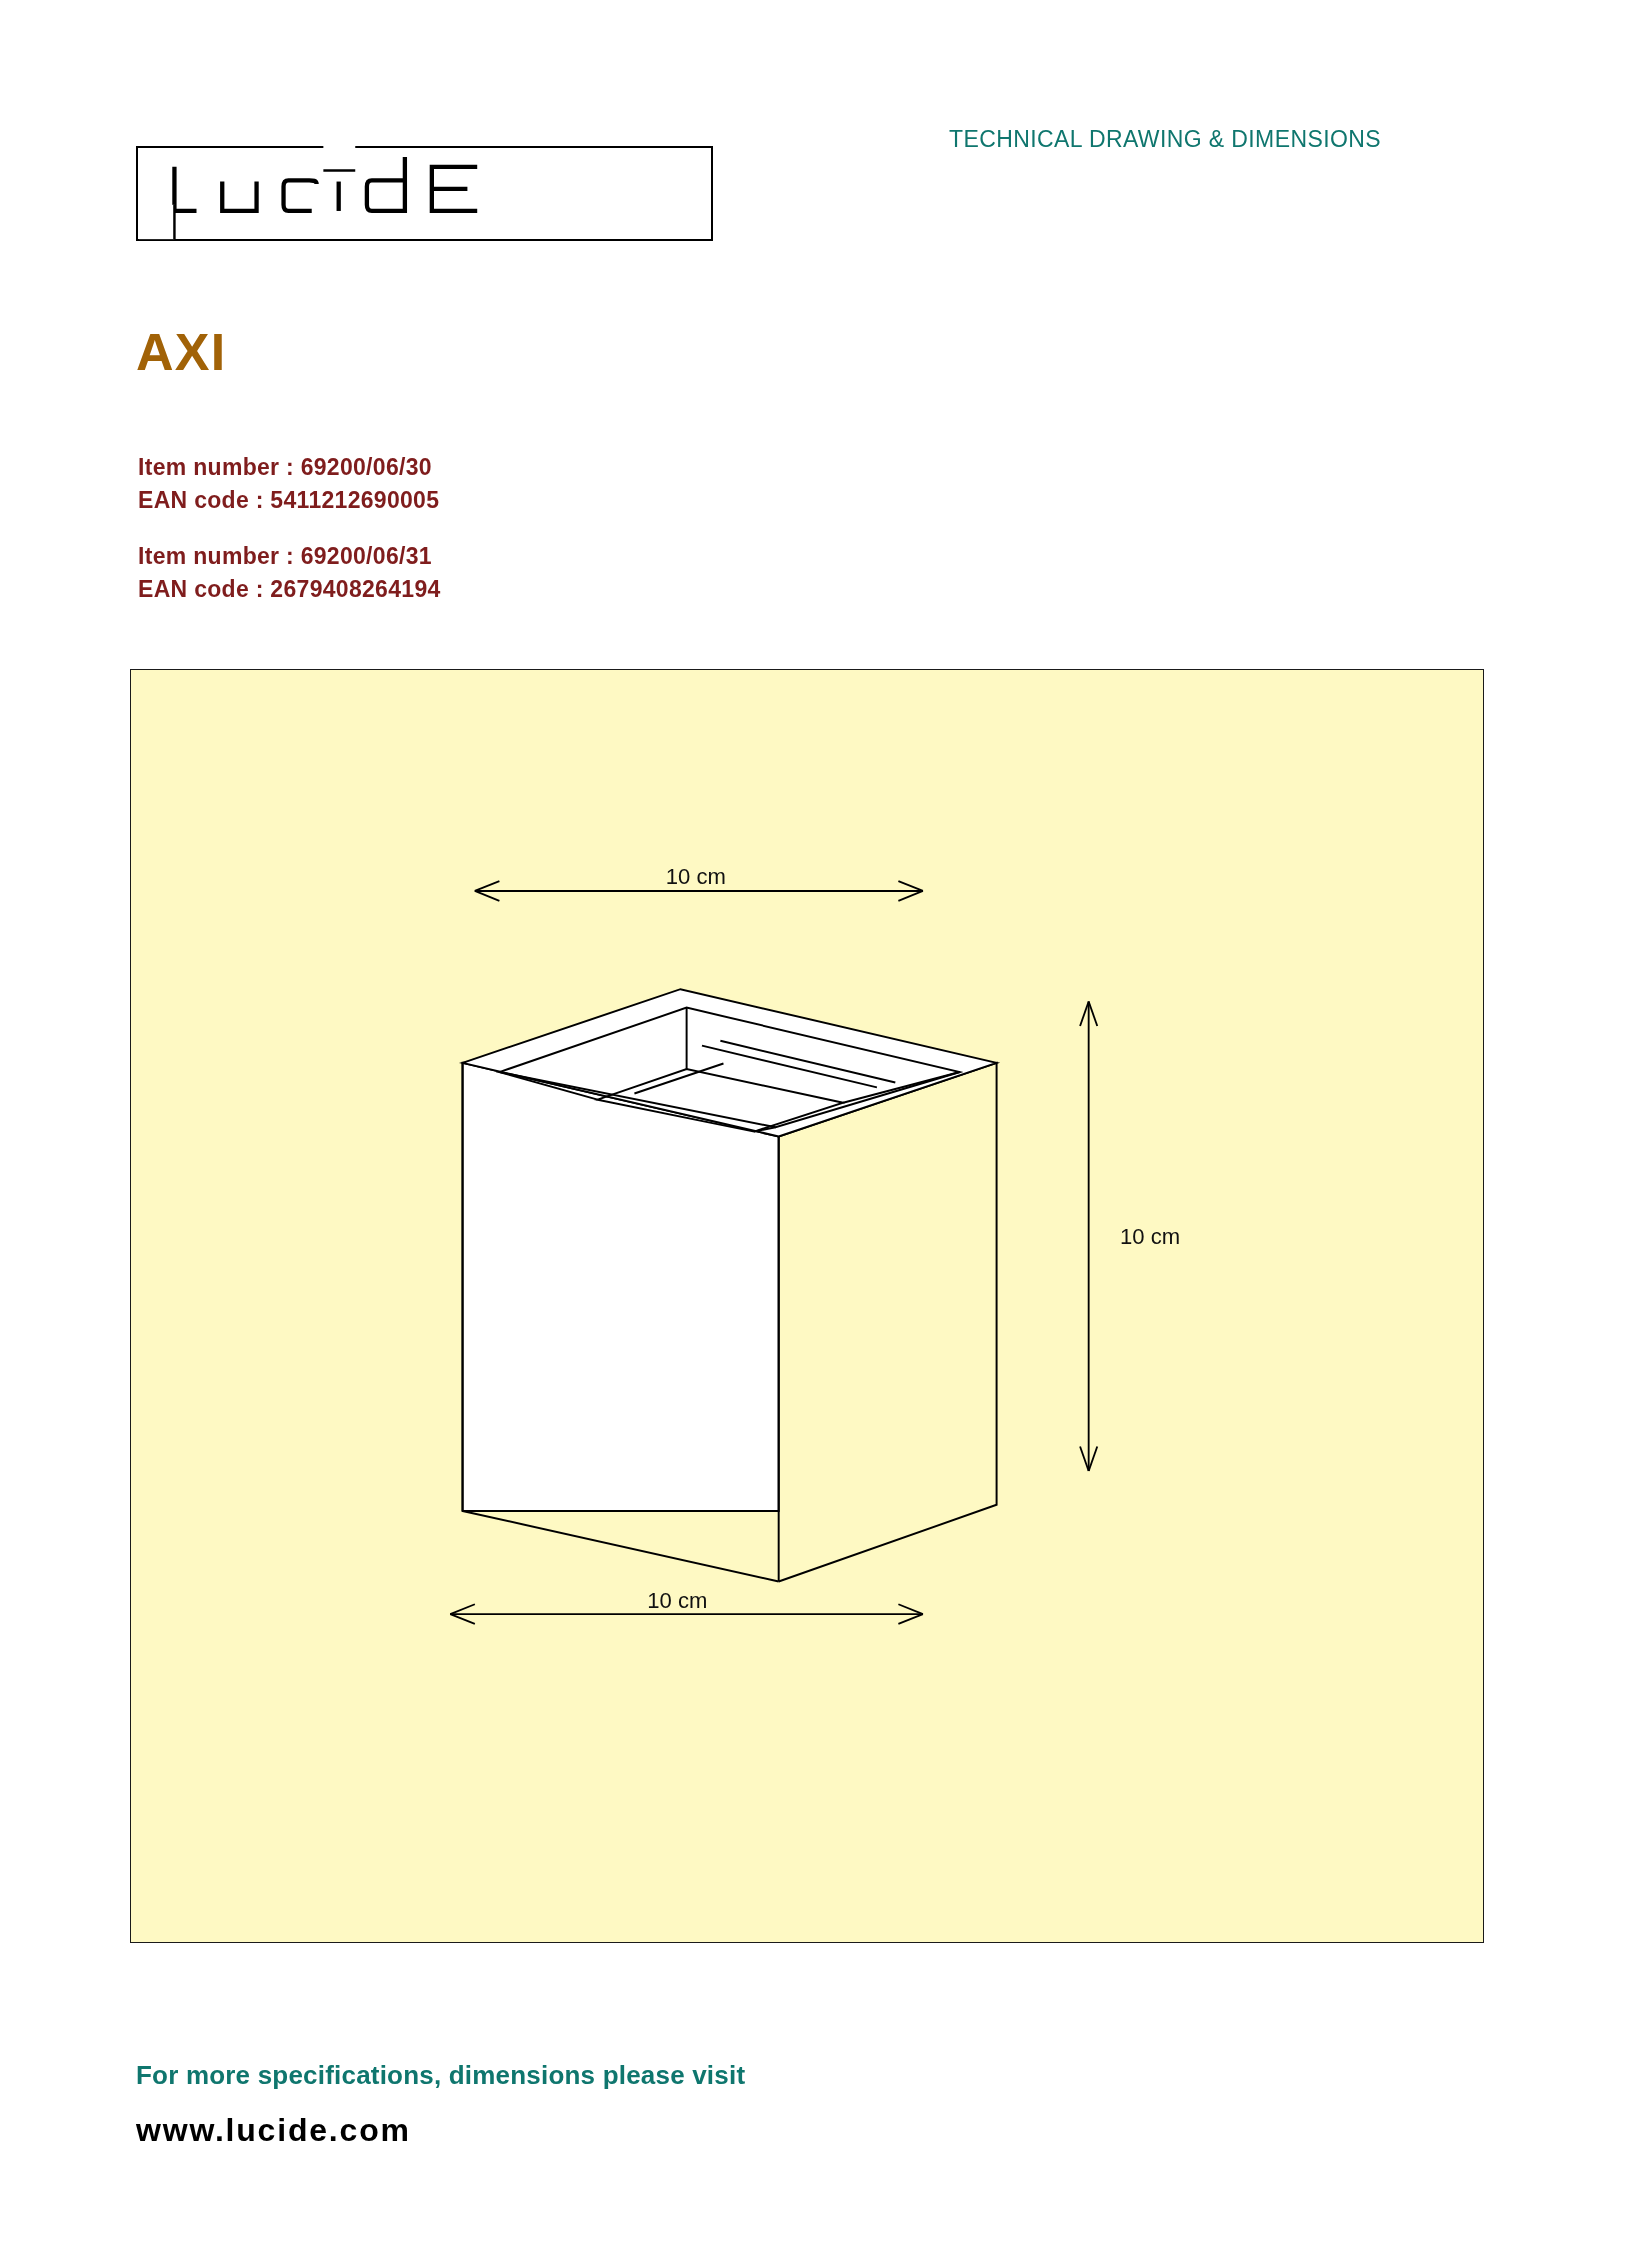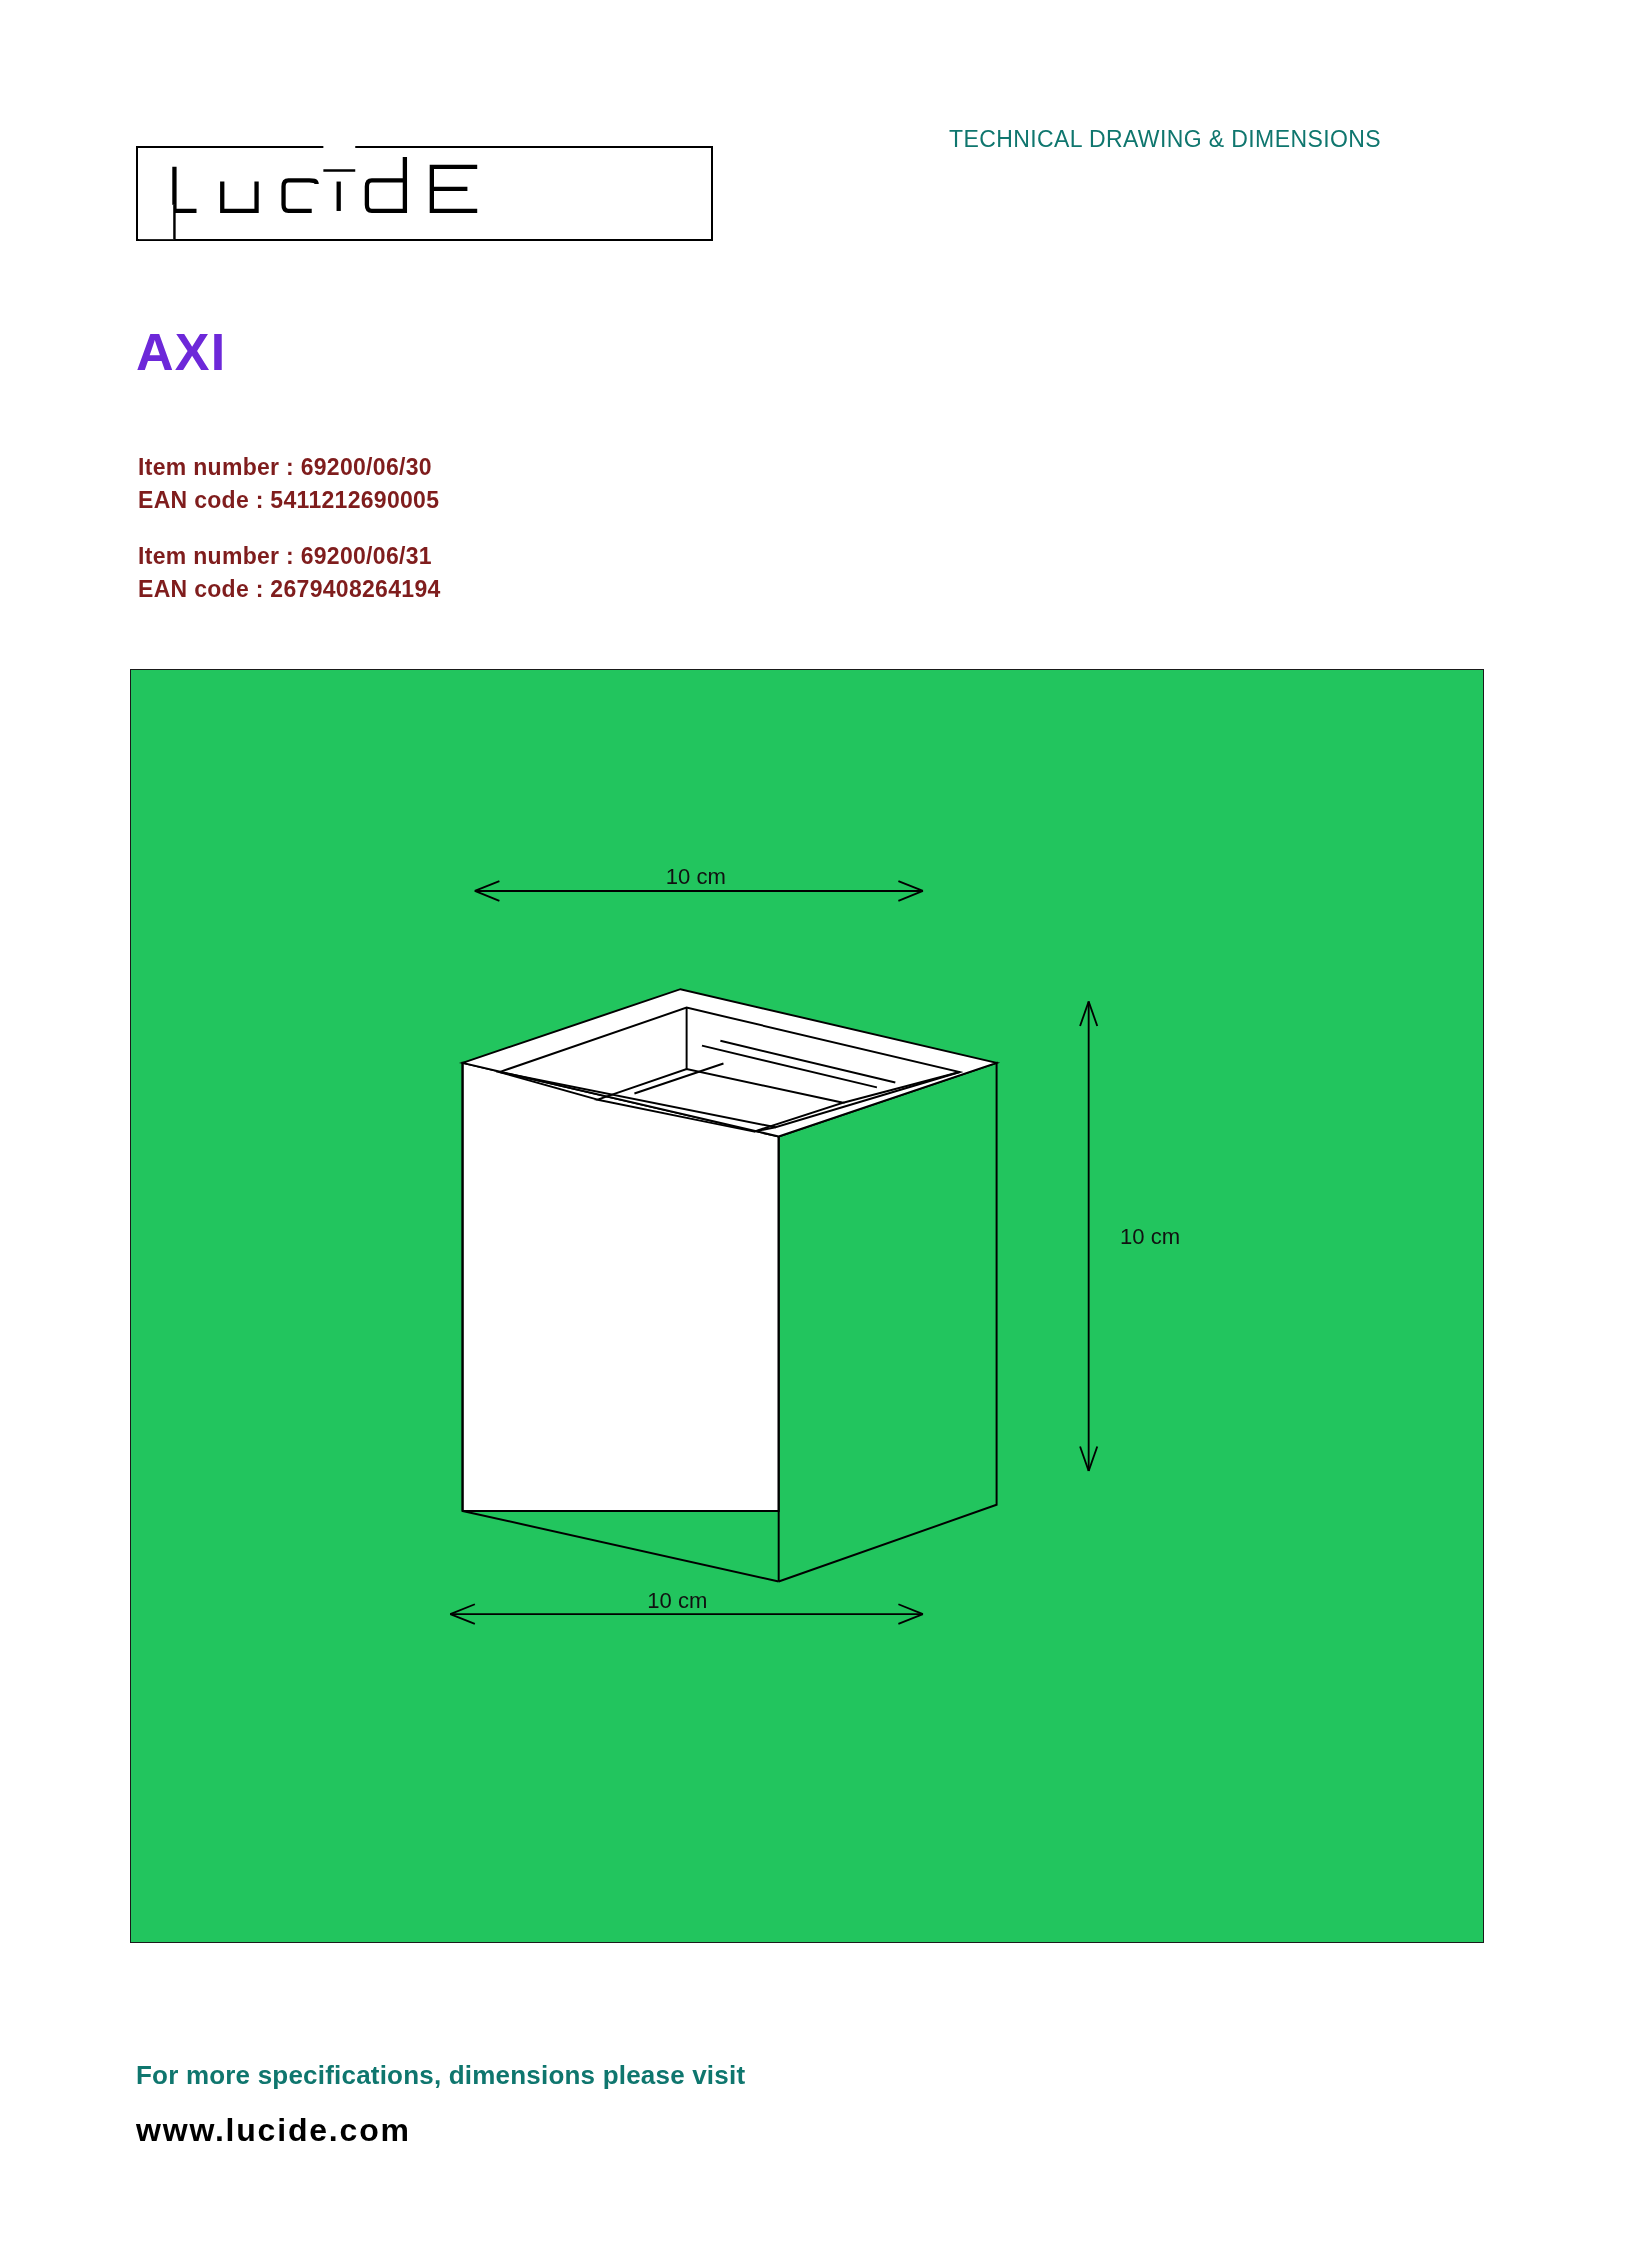--- a/index.html
+++ b/index.html
@@ -51,21 +51,21 @@
   }
 
   
   .product-title {
     position: absolute;
     left: 136px;
     top: 322px;
     font-size: 52px;
     font-weight: 700;
     letter-spacing: 1.2px;
-    color: #6d28d9;
+    color: #a16207;
   }
 
   
   .item-block {
     position: absolute;
     left: 138px;
     font-size: 23px;
     font-weight: 700;
     letter-spacing: 0.3px;
     line-height: 1.45;
@@ -77,21 +77,21 @@
 
   
   .drawing-frame {
     position: absolute;
     left: 130px;
     top: 669px;
     width: 1354px;
     height: 1274px;
     box-sizing: border-box;
     border: 1.8px solid #1a1a1a;
-    background: #22c55e;
+    background: #fef9c3;
   }
   .drawing-svg {
     position: absolute;
     left: 0;
     top: 0;
   }
 
   
   .footer-text {
     position: absolute;

